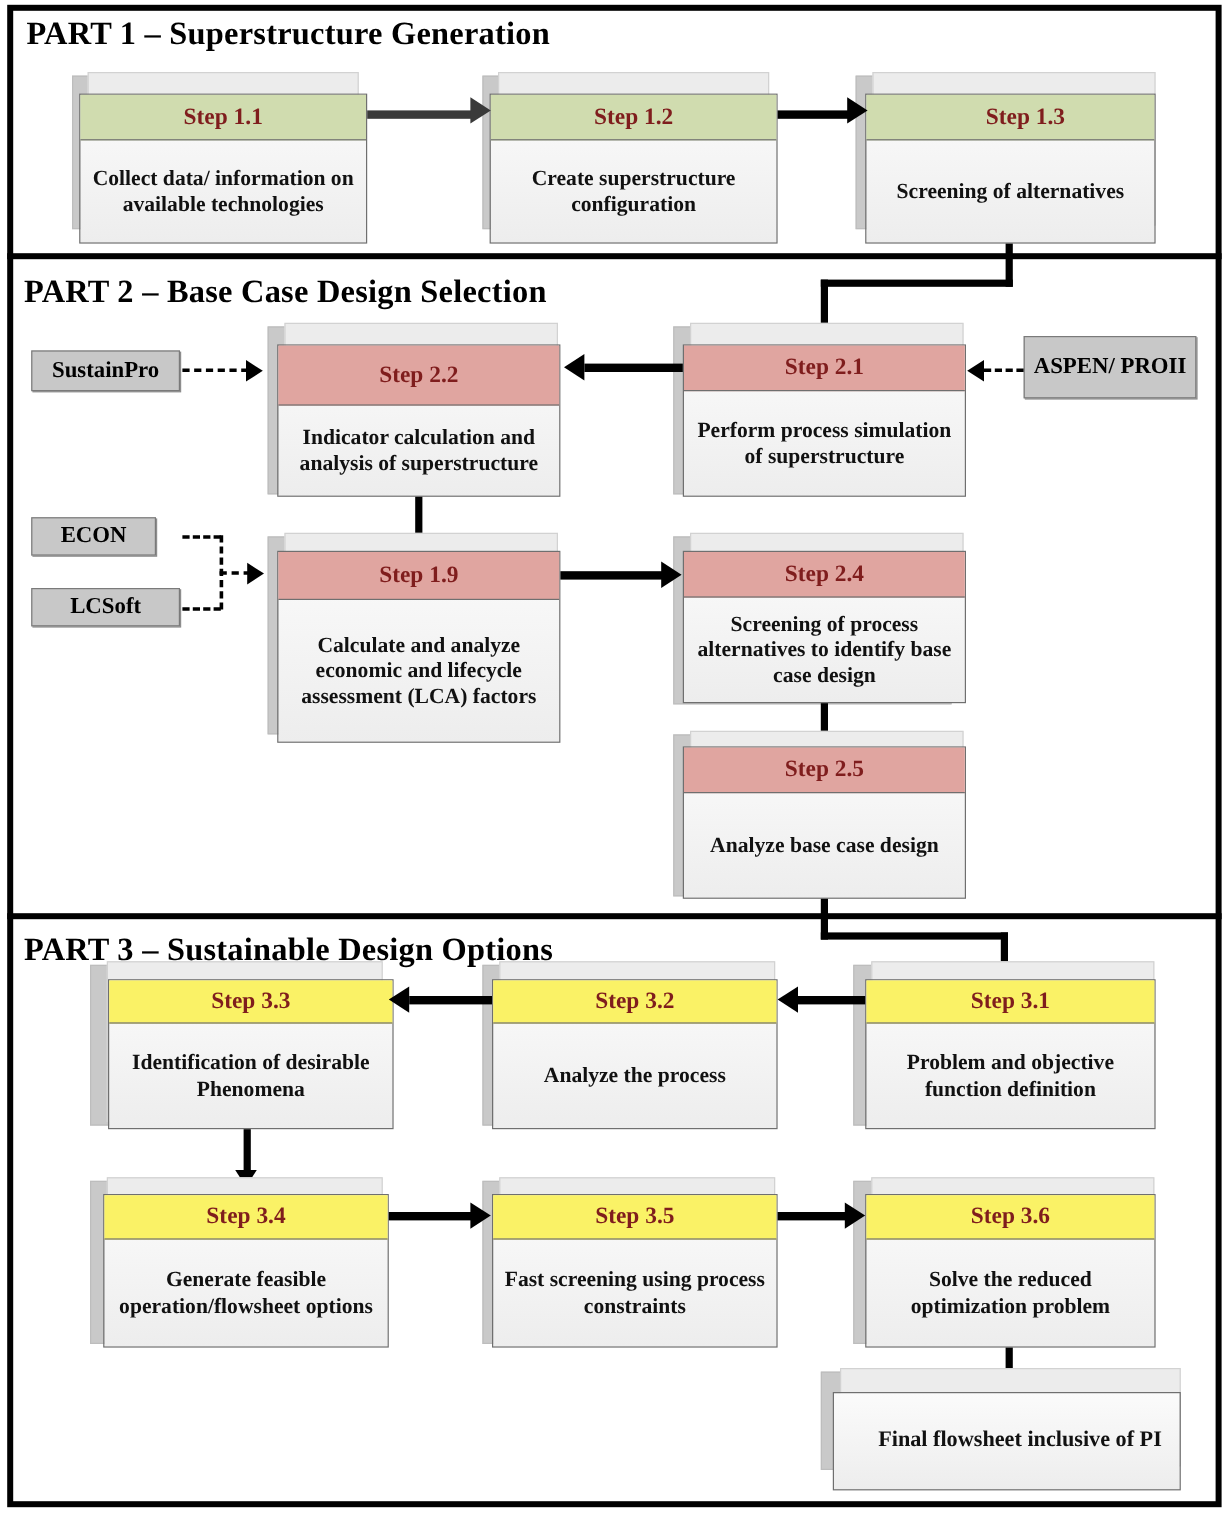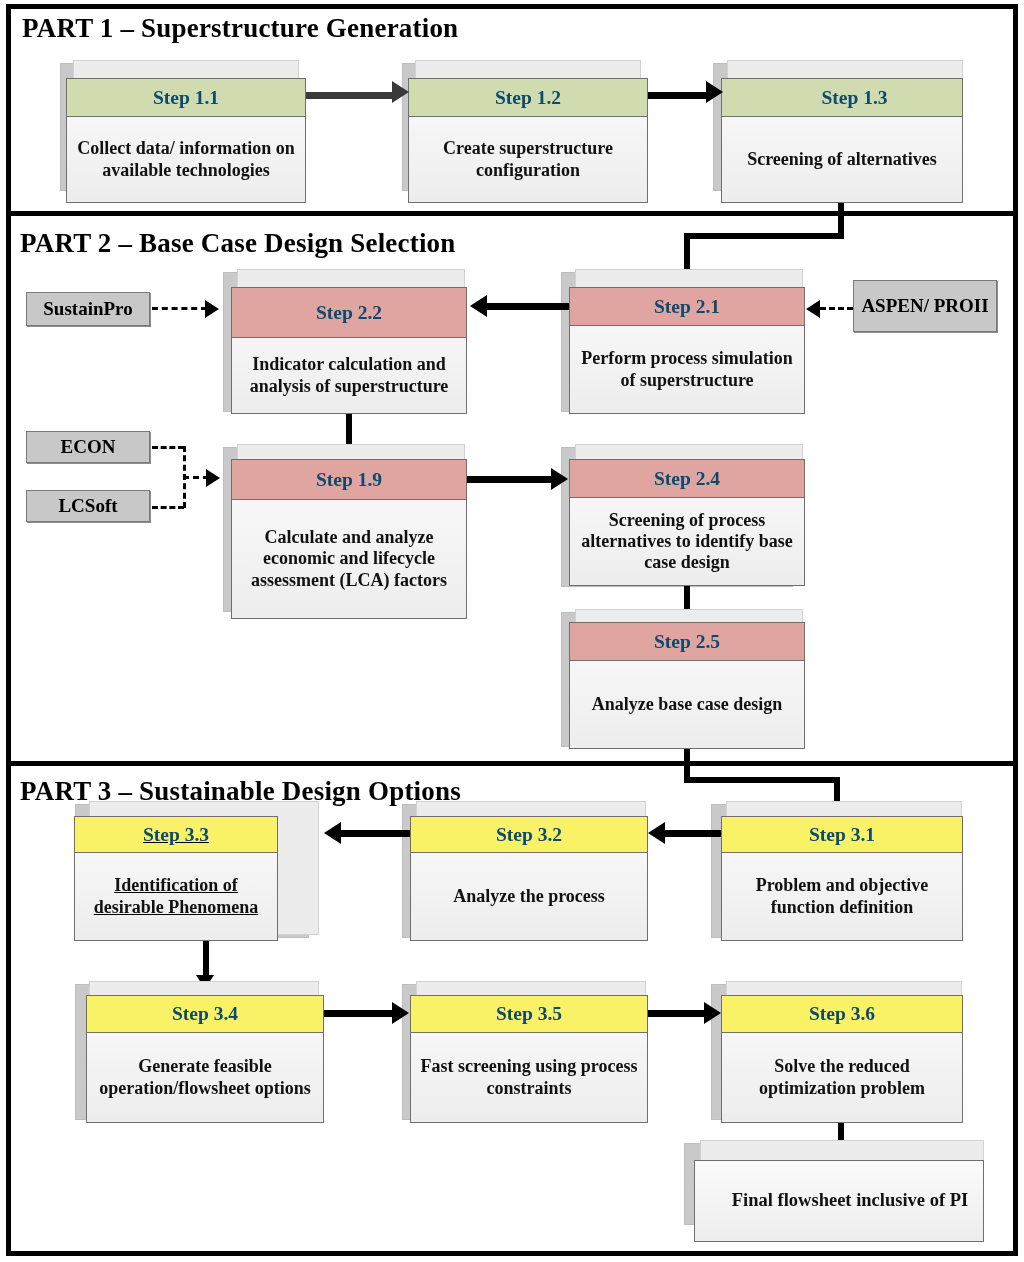--- a/index.html
+++ b/index.html
@@ -18,21 +18,21 @@
   
   .node{position:absolute;box-sizing:border-box;}
   .stack-a,.stack-b{position:absolute;box-sizing:border-box;}
   .stack-a{background:#c9c9c9;border:1px solid #bdbdbd;}
   .stack-b{background:#ececec;border:1px solid #d2d2d2;}
   .card{position:absolute;box-sizing:border-box;border:1px solid #6f6f6f;
         background:linear-gradient(180deg,#fbfbfb 0%,#ededed 100%);
         display:flex;flex-direction:column;}
   .hdr{box-sizing:border-box;border-bottom:1px solid #6f6f6f;
        display:flex;align-items:center;justify-content:center;
-       font-weight:bold;font-size:19.5px;color:#0c4a6e;}
+       font-weight:bold;font-size:19.5px;color:#7f1d1d;}
   .bodytxt{flex:1;display:flex;align-items:center;justify-content:center;
            text-align:center;font-weight:bold;font-size:18px;line-height:1.18;
            color:#111;padding:3px 6px;box-sizing:border-box;}
   .nohdr .bodytxt{font-size:18.5px;padding-left:28px;}
 
   
   .tool{position:absolute;box-sizing:border-box;background:#c8c8c8;
         border:1px solid #7a7a7a;box-shadow:1px 1px 0 #8d8d8d;
         display:flex;align-items:center;justify-content:center;text-align:center;
         font-weight:bold;font-size:19px;line-height:1.1;color:#000;}
@@ -143,21 +143,21 @@
   <div>
     <div class="seg" style="left:487px;top:303px;width:82px;height:7px;"></div>
     <div class="ah ah-l" style="left:470px;top:295px;"></div>
   </div>
 
   <div>
     <div class="seg" style="left:346px;top:414px;width:6px;height:36px;"></div>
     <div class="ah ah-d" style="left:338px;top:446px;"></div>
   </div>
 
-  <div class="tool" style="left:26px;top:431px;width:124px;height:32px;">ECON</div>
+  <div class="tool" style="left:26px;top:431px;width:104px;height:32px;">ECON</div>
 
   <div class="tool" style="left:26px;top:490px;width:124px;height:32px;">LCSoft</div>
   <div>
     <div class="dash-h" style="left:152px;top:446px;width:32px;"></div>
     <div class="dash-h" style="left:152px;top:506px;width:32px;"></div>
     <div class="dash-v" style="left:183px;top:446px;height:62px;"></div>
     <div class="dash-h" style="left:183px;top:476px;width:26px;"></div>
     <div class="ah ah-r small" style="left:206px;top:469px;"></div>
   </div>
 
@@ -221,21 +221,21 @@
     <div class="stack-b" style="left:416px;top:801px;width:230px;height:134px;"></div>
     <div class="card" style="left:410px;top:816px;width:238px;height:125px;">
       <div class="hdr" style="height:36px;background:#faf266;">Step 3.2</div>
       <div class="bodytxt">Analyze the process</div>
     </div>
   </div>
 
   <div class="node">
     <div class="stack-a" style="left:75px;top:804px;width:234px;height:134px;"></div>
     <div class="stack-b" style="left:89px;top:801px;width:230px;height:134px;"></div>
-    <div class="card" style="left:74px;top:816px;width:204px;height:125px;text-decoration:underline;">
+    <div class="card" style="left:90px;top:816px;width:238px;height:125px;">
       <div class="hdr" style="height:36px;background:#faf266;">Step 3.3</div>
       <div class="bodytxt">Identification of desirable Phenomena</div>
     </div>
   </div>
 
   <div>
     <div class="seg" style="left:665px;top:830px;width:56px;height:7px;"></div>
     <div class="ah ah-l" style="left:648px;top:822px;"></div>
   </div>
 

